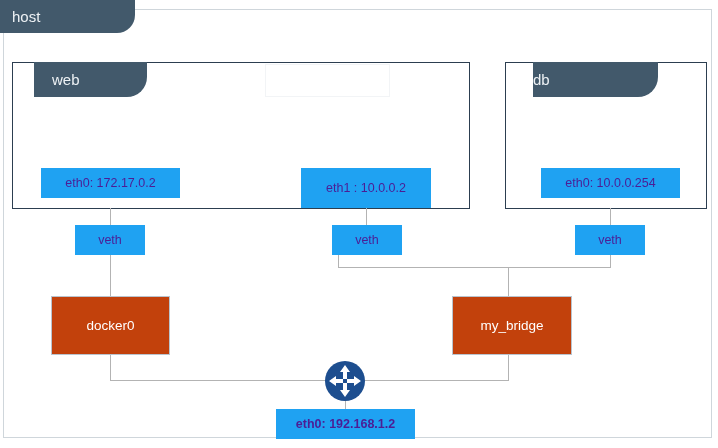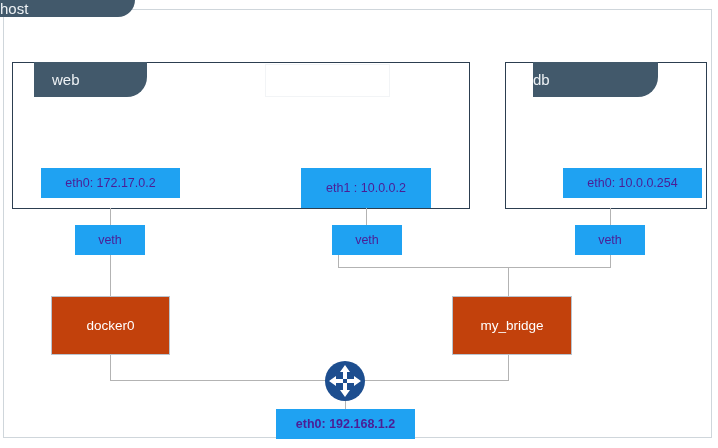--- a/index.html
+++ b/index.html
@@ -42,22 +42,22 @@
   .tab-text {
     font-size: 15px;
     color: #eef2f5;
     white-space: nowrap;
   }
 
   .host-tab {
     left: 0px;
     top: 0px;
     width: 135px;
-    height: 17px;
-    padding-left: 0;
+    height: 33px;
+    padding-left: 12px;
     border-top-right-radius: 0px;
     border-bottom-right-radius: 18px;
   }
 
   
   .container-box {
     position: absolute;
     border: 1px solid #2c3e50;
     background: #ffffff;
     box-sizing: border-box;
@@ -169,21 +169,21 @@
   <div class="line vline" style="left:345px; top:380px; height:29px;"></div>
 
   <div class="nic" style="left:41px;  top:168px; width:139px; height:30px;">
     <span>eth0: 172.17.0.2</span>
   </div>
 
   <div class="nic" style="left:301px; top:168px; width:130px; height:40px;">
     <span>eth1 : 10.0.0.2</span>
   </div>
 
-  <div class="nic" style="left:541px; top:168px; width:139px; height:30px;margin-left:22px;">
+  <div class="nic" style="left:541px; top:168px; width:139px; height:30px;">
     <span>eth0: 10.0.0.254</span>
   </div>
 
   <div class="nic" style="left:75px;  top:225px; width:70px; height:30px;">
     <span>veth</span>
   </div>
 
   <div class="nic" style="left:332px; top:225px; width:70px; height:30px;">
     <span>veth</span>
   </div>

